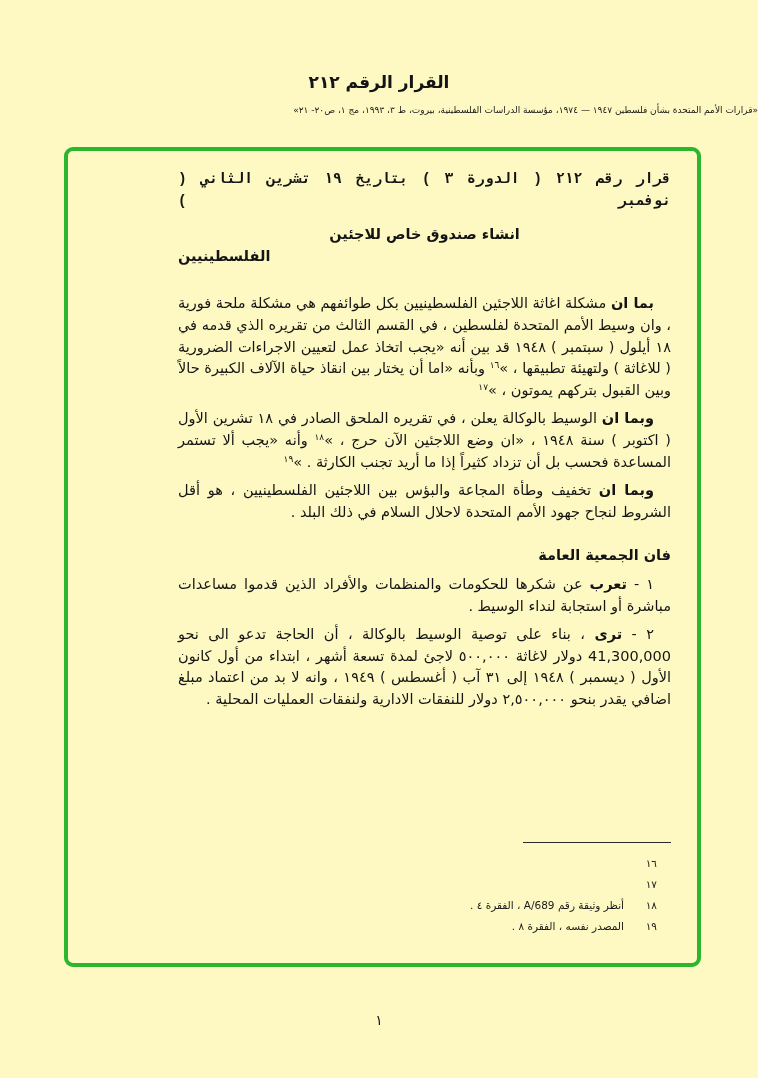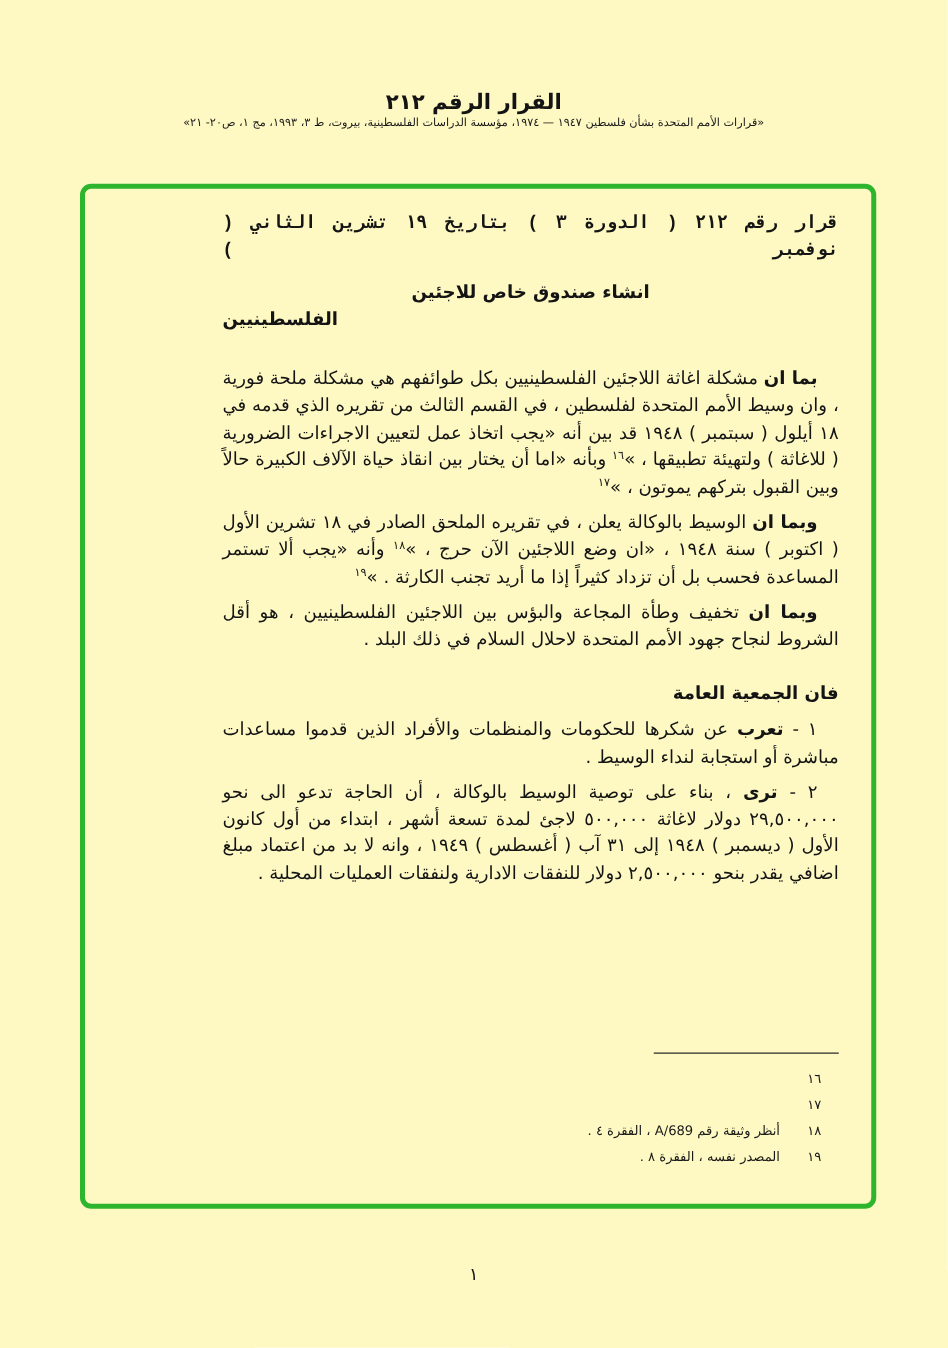--- a/index.html
+++ b/index.html
@@ -3,21 +3,21 @@
 <meta charset="utf-8">
 <style>
   *{margin:0;padding:0;box-sizing:border-box;}
   body{background:#ffffff;}
   .page{position:relative;width:758px;height:1078px;background:#fef9c3;
         font-family:"DejaVu Sans",sans-serif;color:#141414;overflow:hidden;padding-left:36px;}
 
   
   .doc-header{position:absolute;top:72px;left:0;width:758px;text-align:center;direction:rtl;}
   .doc-title{font-size:17px;font-weight:700;}
-  .doc-citation{margin-top:2px;font-size:9px;color:#191919;}
+  .doc-citation{margin-top:13px;font-size:9px;color:#191919;text-align:right;}
 
   
   .annotation-box{position:absolute;left:64px;top:147px;width:637px;height:820px;
                   border:4px solid #2db52d;border-radius:9px;}
 
   
   .doc-body{position:absolute;top:18px;right:26px;left:110px;direction:rtl;
             text-align:justify;font-size:14.5px;line-height:21.6px;}
   .res-line1{font-weight:700;text-align:justify;text-align-last:justify;font-family:Liberation Mono, monospace;}
   .res-line2{font-weight:700;}
@@ -62,21 +62,21 @@
       <p class="para"><b class="lead">بما ان</b><span> مشكلة اغاثة اللاجئين الفلسطينيين بكل طوائفهم هي مشكلة ملحة فورية ، وان وسيط الأمم المتحدة لفلسطين ، في القسم الثالث من تقريره الذي قدمه في ١٨ أيلول ( سبتمبر ) ١٩٤٨ قد بين أنه «يجب اتخاذ عمل لتعيين الاجراءات الضرورية ( للاغاثة ) ولتهيئة تطبيقها ، »</span><sup class="fnref">١٦</sup><span> وبأنه «اما أن يختار بين انقاذ حياة الآلاف الكبيرة حالاً وبين القبول بتركهم يموتون ، »</span><sup class="fnref">١٧</sup></p>
 
       <p class="para"><b class="lead">وبما ان</b><span> الوسيط بالوكالة يعلن ، في تقريره الملحق الصادر في ١٨ تشرين الأول ( اكتوبر ) سنة ١٩٤٨ ، «ان وضع اللاجئين الآن حرج ، »</span><sup class="fnref">١٨</sup><span> وأنه «يجب ألا تستمر المساعدة فحسب بل أن تزداد كثيراً إذا ما أريد تجنب الكارثة . »</span><sup class="fnref">١٩</sup></p>
 
       <p class="para"><b class="lead">وبما ان</b><span> تخفيف وطأة المجاعة والبؤس بين اللاجئين الفلسطينيين ، هو أقل الشروط لنجاح جهود الأمم المتحدة لاحلال السلام في ذلك البلد .</span></p>
 
       <p class="resolve">فان الجمعية العامة</p>
 
       <p class="para"><span>١ - </span><b class="lead">تعرب</b><span> عن شكرها للحكومات والمنظمات والأفراد الذين قدموا مساعدات مباشرة أو استجابة لنداء الوسيط .</span></p>
 
-      <p class="para"><span>٢ - </span><b class="lead">ترى</b><span> ، بناء على توصية الوسيط بالوكالة ، أن الحاجة تدعو الى نحو ٢٩,٥٠٠,٠٠٠ دولار لاغاثة ٥٠٠,٠٠٠ لاجئ لمدة تسعة أشهر ، ابتداء من أول كانون الأول ( ديسمبر ) ١٩٤٨ إلى ٣١ آب ( أغسطس ) ١٩٤٩ ، وانه لا بد من اعتماد مبلغ اضافي يقدر بنحو ٢,٥٠٠,٠٠٠ دولار للنفقات الادارية ولنفقات العمليات المحلية .</span></p>
+      <p class="para"><span>٢ - </span><b class="lead">ترى</b><span> ، بناء على توصية الوسيط بالوكالة ، أن الحاجة تدعو الى نحو 41,300,000 دولار لاغاثة ٥٠٠,٠٠٠ لاجئ لمدة تسعة أشهر ، ابتداء من أول كانون الأول ( ديسمبر ) ١٩٤٨ إلى ٣١ آب ( أغسطس ) ١٩٤٩ ، وانه لا بد من اعتماد مبلغ اضافي يقدر بنحو ٢,٥٠٠,٠٠٠ دولار للنفقات الادارية ولنفقات العمليات المحلية .</span></p>
     </div>
 
     <div class="footnotes">
       <div class="fn-rule"></div>
 
       <div class="footnote">
         <span class="fn-num">١٦</span>
       </div>
       <div class="footnote">
         <span class="fn-num">١٧</span>

